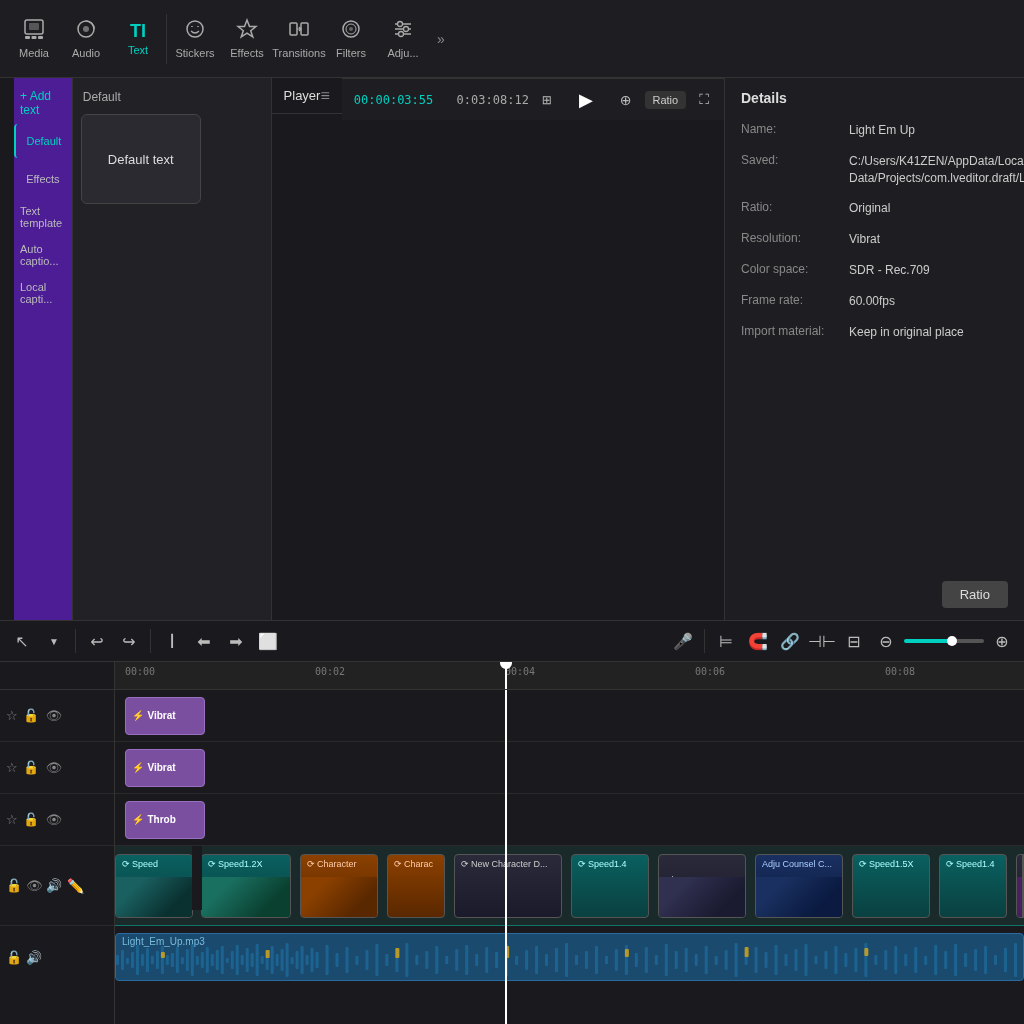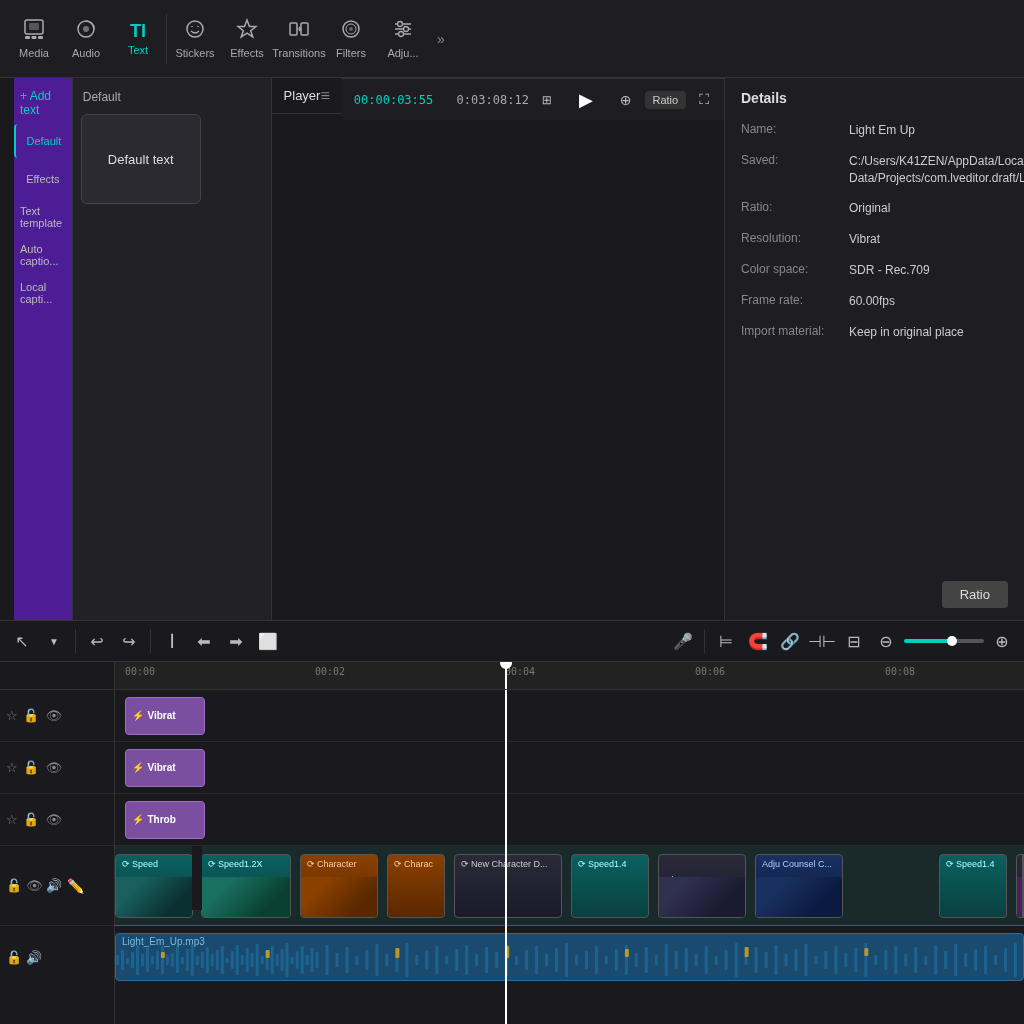--- a/index.html
+++ b/index.html
@@ -813,20 +813,23 @@
         <div class="clip-video vc-teal" style="left:456px; width:78px;">
           <div style="padding:2px 4px;font-size:9px;color:#aff;position:absolute;top:2px;left:2px;">⟳ Speed1.4</div>
         </div>
         <div class="clip-video vc-dark" style="left:543px; width:88px;">
           <div style="padding:18px 4px;font-size:9px;color:#ccc;position:absolute;top:2px;left:2px;">Character Demo</div>
           <div style="position:absolute;bottom:0;left:0;right:0;height:40px;background:linear-gradient(135deg,#303050 25%,#1a1a30 75%);"></div>
         </div>
         <div class="clip-video vc-blue" style="left:640px; width:88px;">
           <div style="padding:2px 4px;font-size:9px;color:#acf;position:absolute;top:2px;left:2px;">Adju Counsel C...</div>
           <div style="position:absolute;bottom:0;left:0;right:0;height:40px;background:linear-gradient(135deg,#1a3060 25%,#0a1a40 75%);"></div>
+        </div>
+        <div class="clip-video vc-teal" style="left:737px; width:78px;">
+          <div style="padding:2px 4px;font-size:9px;color:#aff;position:absolute;top:2px;left:2px;">⟳ Speed1.5X</div>
         </div>
         <div class="clip-video vc-teal" style="left:824px; width:68px;">
           <div style="padding:2px 4px;font-size:9px;color:#aff;position:absolute;top:2px;left:2px;">⟳ Speed1.4</div>
         </div>
         <div class="clip-video vc-dark" style="left:901px; width:95px;">
           <div style="padding:2px 4px;font-size:9px;color:#ccc;position:absolute;top:2px;left:2px;">Character Demo -</div>
           <div style="position:absolute;bottom:0;left:0;right:0;height:40px;background:linear-gradient(135deg,#4a2060 25%,#2a1040 75%);"></div>
         </div>
         <div class="clip-video vc-dark" style="right:0px; width:0px;">
           

